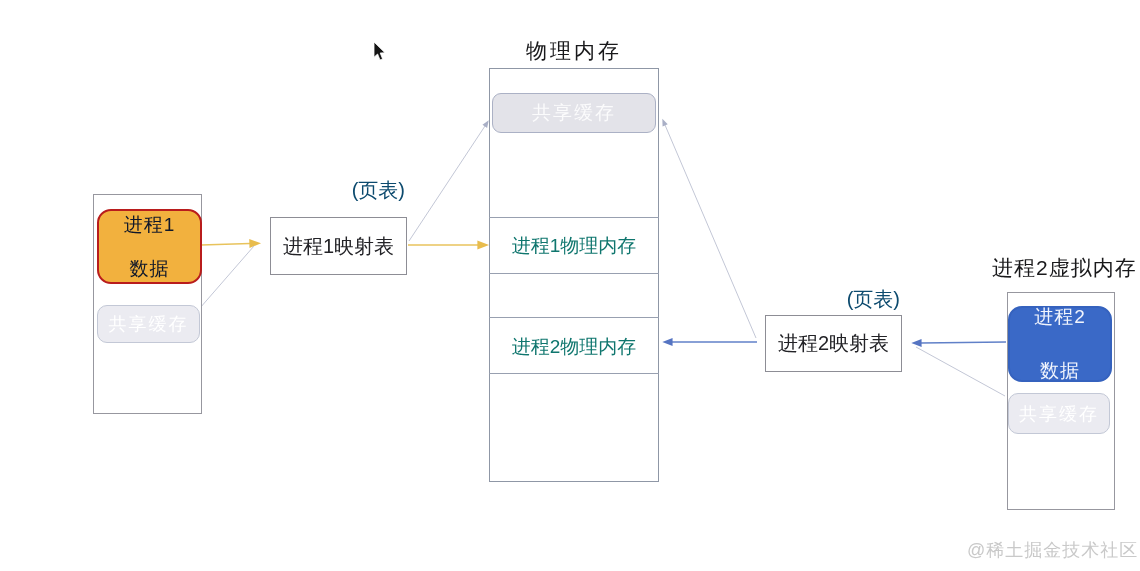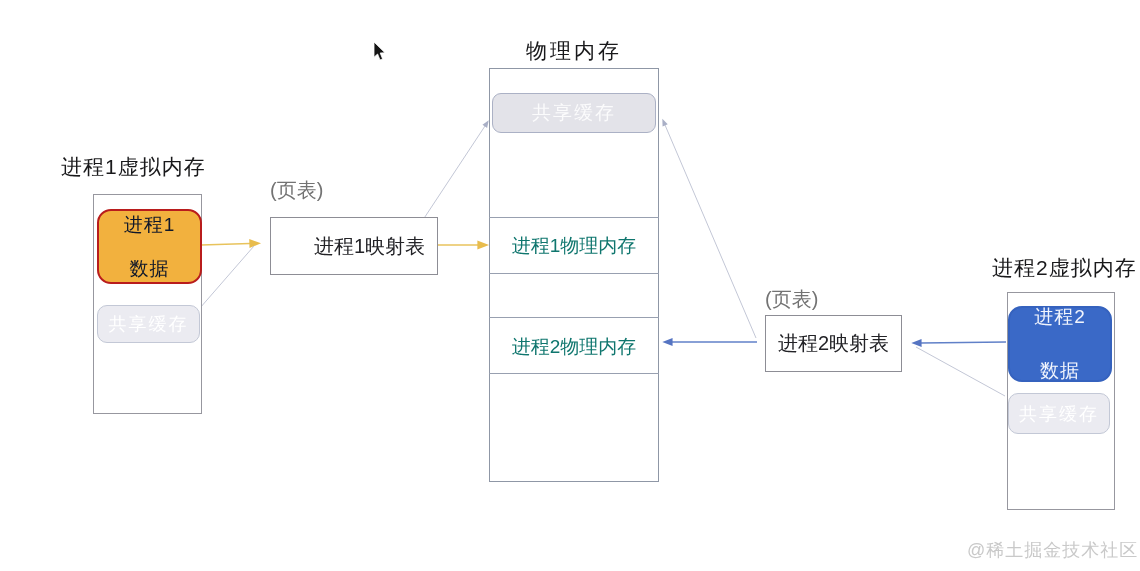--- a/index.html
+++ b/index.html
@@ -14,21 +14,21 @@
     align-items:center;justify-content:center;font-size:19px;line-height:1.35;
     text-align:center;letter-spacing:1px;
   }
   .data-block.p1{background:#F2B13E;border:2px solid #b91c1c;color:#0f172a;gap:18px;}
   .data-block.p2{background:#3A69C7;border:2px solid #3562BE;color:#F2F5FD;gap:28px;}
   .shared-block{
     position:absolute;border-radius:10px;background:#EBEBF1;border:1px solid #C3C8D6;
     color:#ffffff;display:flex;align-items:center;justify-content:center;
     font-size:18px;letter-spacing:2px;
   }
-  .caption{position:absolute;font-size:20px;text-align:left;color:#737373;white-space:nowrap;}
+  .caption{position:absolute;font-size:20px;text-align:right;color:#0c4a6e;white-space:nowrap;}
   .map-box{
     position:absolute;background:#ffffff;border:1px solid #8d8d95;display:flex;
     align-items:center;justify-content:center;font-size:20px;color:#232327;white-space:nowrap;
   }
   .pm-title{position:absolute;font-size:21px;letter-spacing:3px;text-align:center;color:#19191b;}
   .pm-container{position:absolute;background:#ffffff;border:1px solid #8f97a6;}
   .pm-shared{
     position:absolute;left:2px;top:24px;width:162px;height:38px;border-radius:9px;
     background:#E3E3E9;border:1px solid #ABB1C5;display:flex;align-items:center;
     justify-content:center;font-size:19px;letter-spacing:2px;color:rgba(255,255,255,0.85);
@@ -60,32 +60,31 @@
     <line x1="201" y1="245" x2="250" y2="243.5" stroke="#E8C35C" stroke-width="1.3" marker-end="url(#mY)"></line>
     <line x1="200" y1="308" x2="254" y2="246" stroke="#C3C7D6" stroke-width="1"></line>
     <line x1="408" y1="245" x2="478" y2="245" stroke="#E8C35C" stroke-width="1.3" marker-end="url(#mY)"></line>
     <line x1="409" y1="241" x2="485" y2="126" stroke="#C3C7D6" stroke-width="1" marker-end="url(#mG)"></line>
     <line x1="757" y1="342" x2="672" y2="342" stroke="#6080C8" stroke-width="1.3" marker-end="url(#mB)"></line>
     <line x1="756" y1="338" x2="665" y2="125" stroke="#C3C7D6" stroke-width="1" marker-end="url(#mG)"></line>
     <line x1="1006" y1="342" x2="921" y2="343" stroke="#6080C8" stroke-width="1.3" marker-end="url(#mB)"></line>
     <line x1="1005" y1="396" x2="916" y2="347" stroke="#C3C7D6" stroke-width="1"></line>
   </svg>
 
-  <div class="vm-title" style="left:61px;top:153px;">进程1虚拟内存</div>
   <div class="vm-box" style="left:93px;top:194px;width:107px;height:218px;"></div>
   <div class="data-block p1" style="left:97px;top:209px;width:101px;height:71px;">
     <span>进程1</span>
     <span>数据</span>
   </div>
   <div class="shared-block" style="left:97px;top:305px;width:101px;height:36px;">
     <span>共享缓存</span>
   </div>
 
   <div class="caption" style="left:270px;top:177px;width:135px;">(页表)</div>
-  <div class="map-box" style="left:270px;top:217px;width:135px;height:56px;padding-left:31px;">
+  <div class="map-box" style="left:270px;top:217px;width:135px;height:56px;">
     <span>进程1映射表</span>
   </div>
 
   <div class="pm-title" style="left:489px;top:37px;width:170px;">物理内存</div>
   <div class="pm-container" style="left:489px;top:68px;width:168px;height:412px;">
     <div class="pm-shared">
       <span>共享缓存</span>
     </div>
     <div class="pm-row" style="top:148px;height:56px;">
       <span>进程1物理内存</span>

